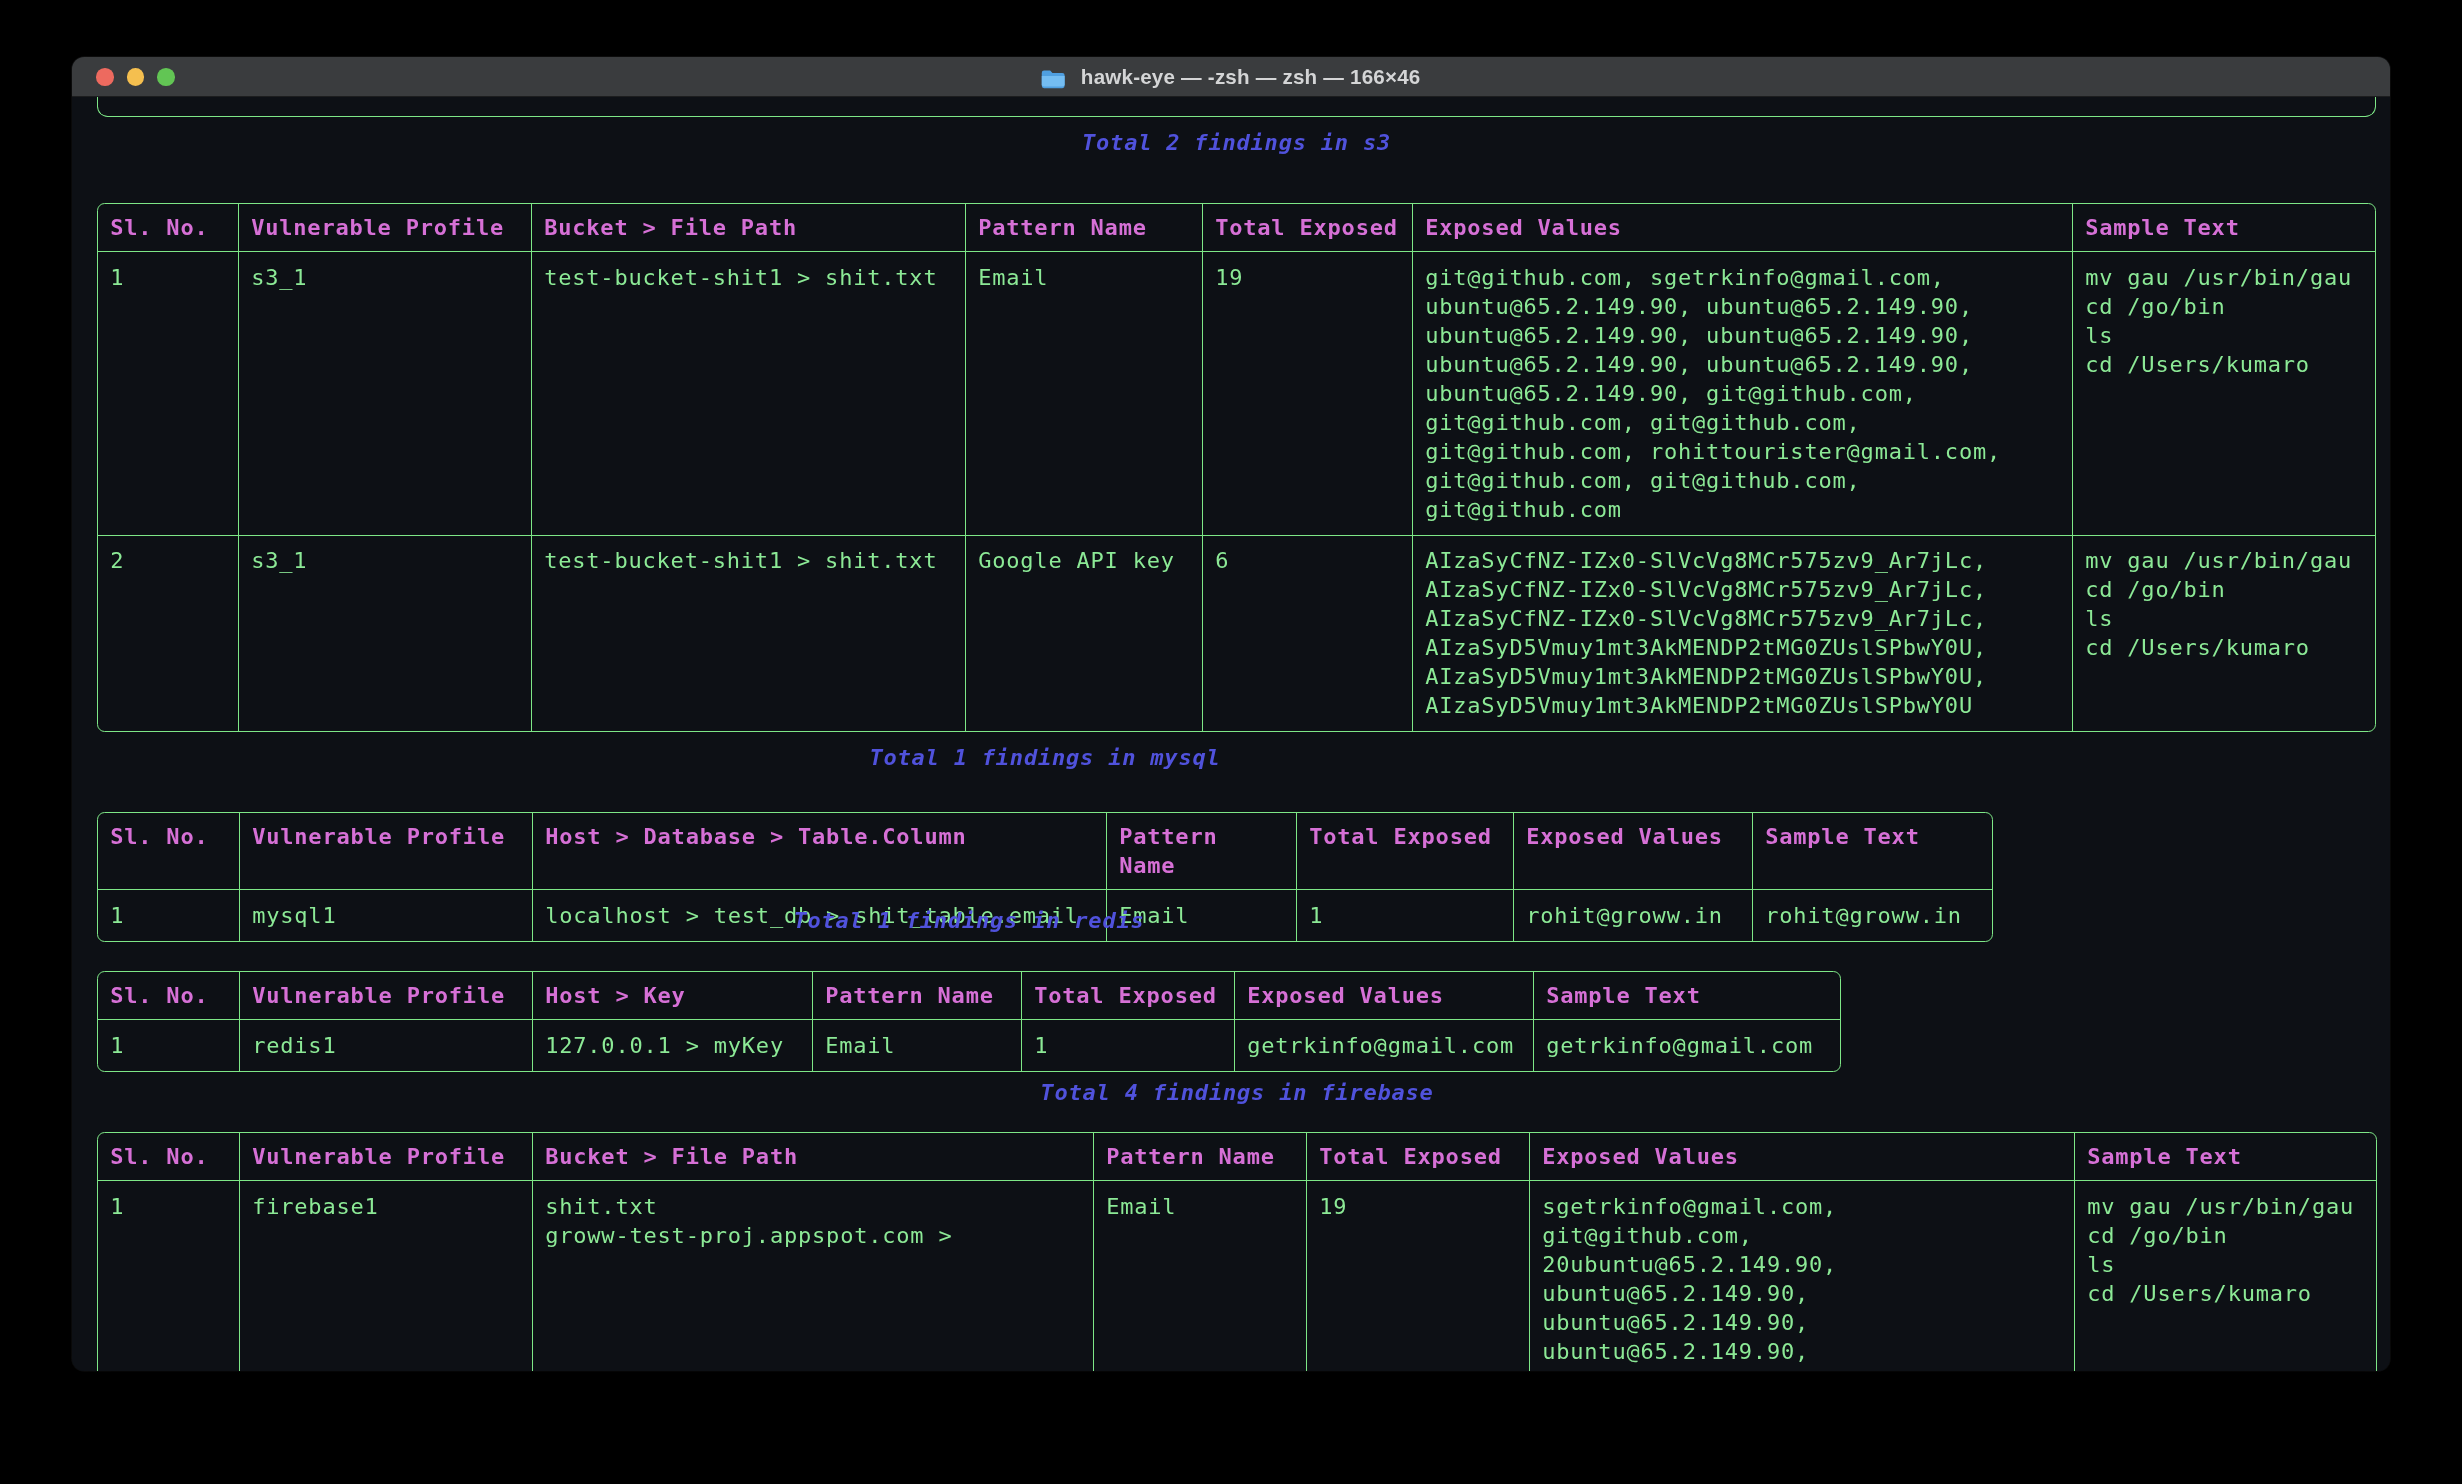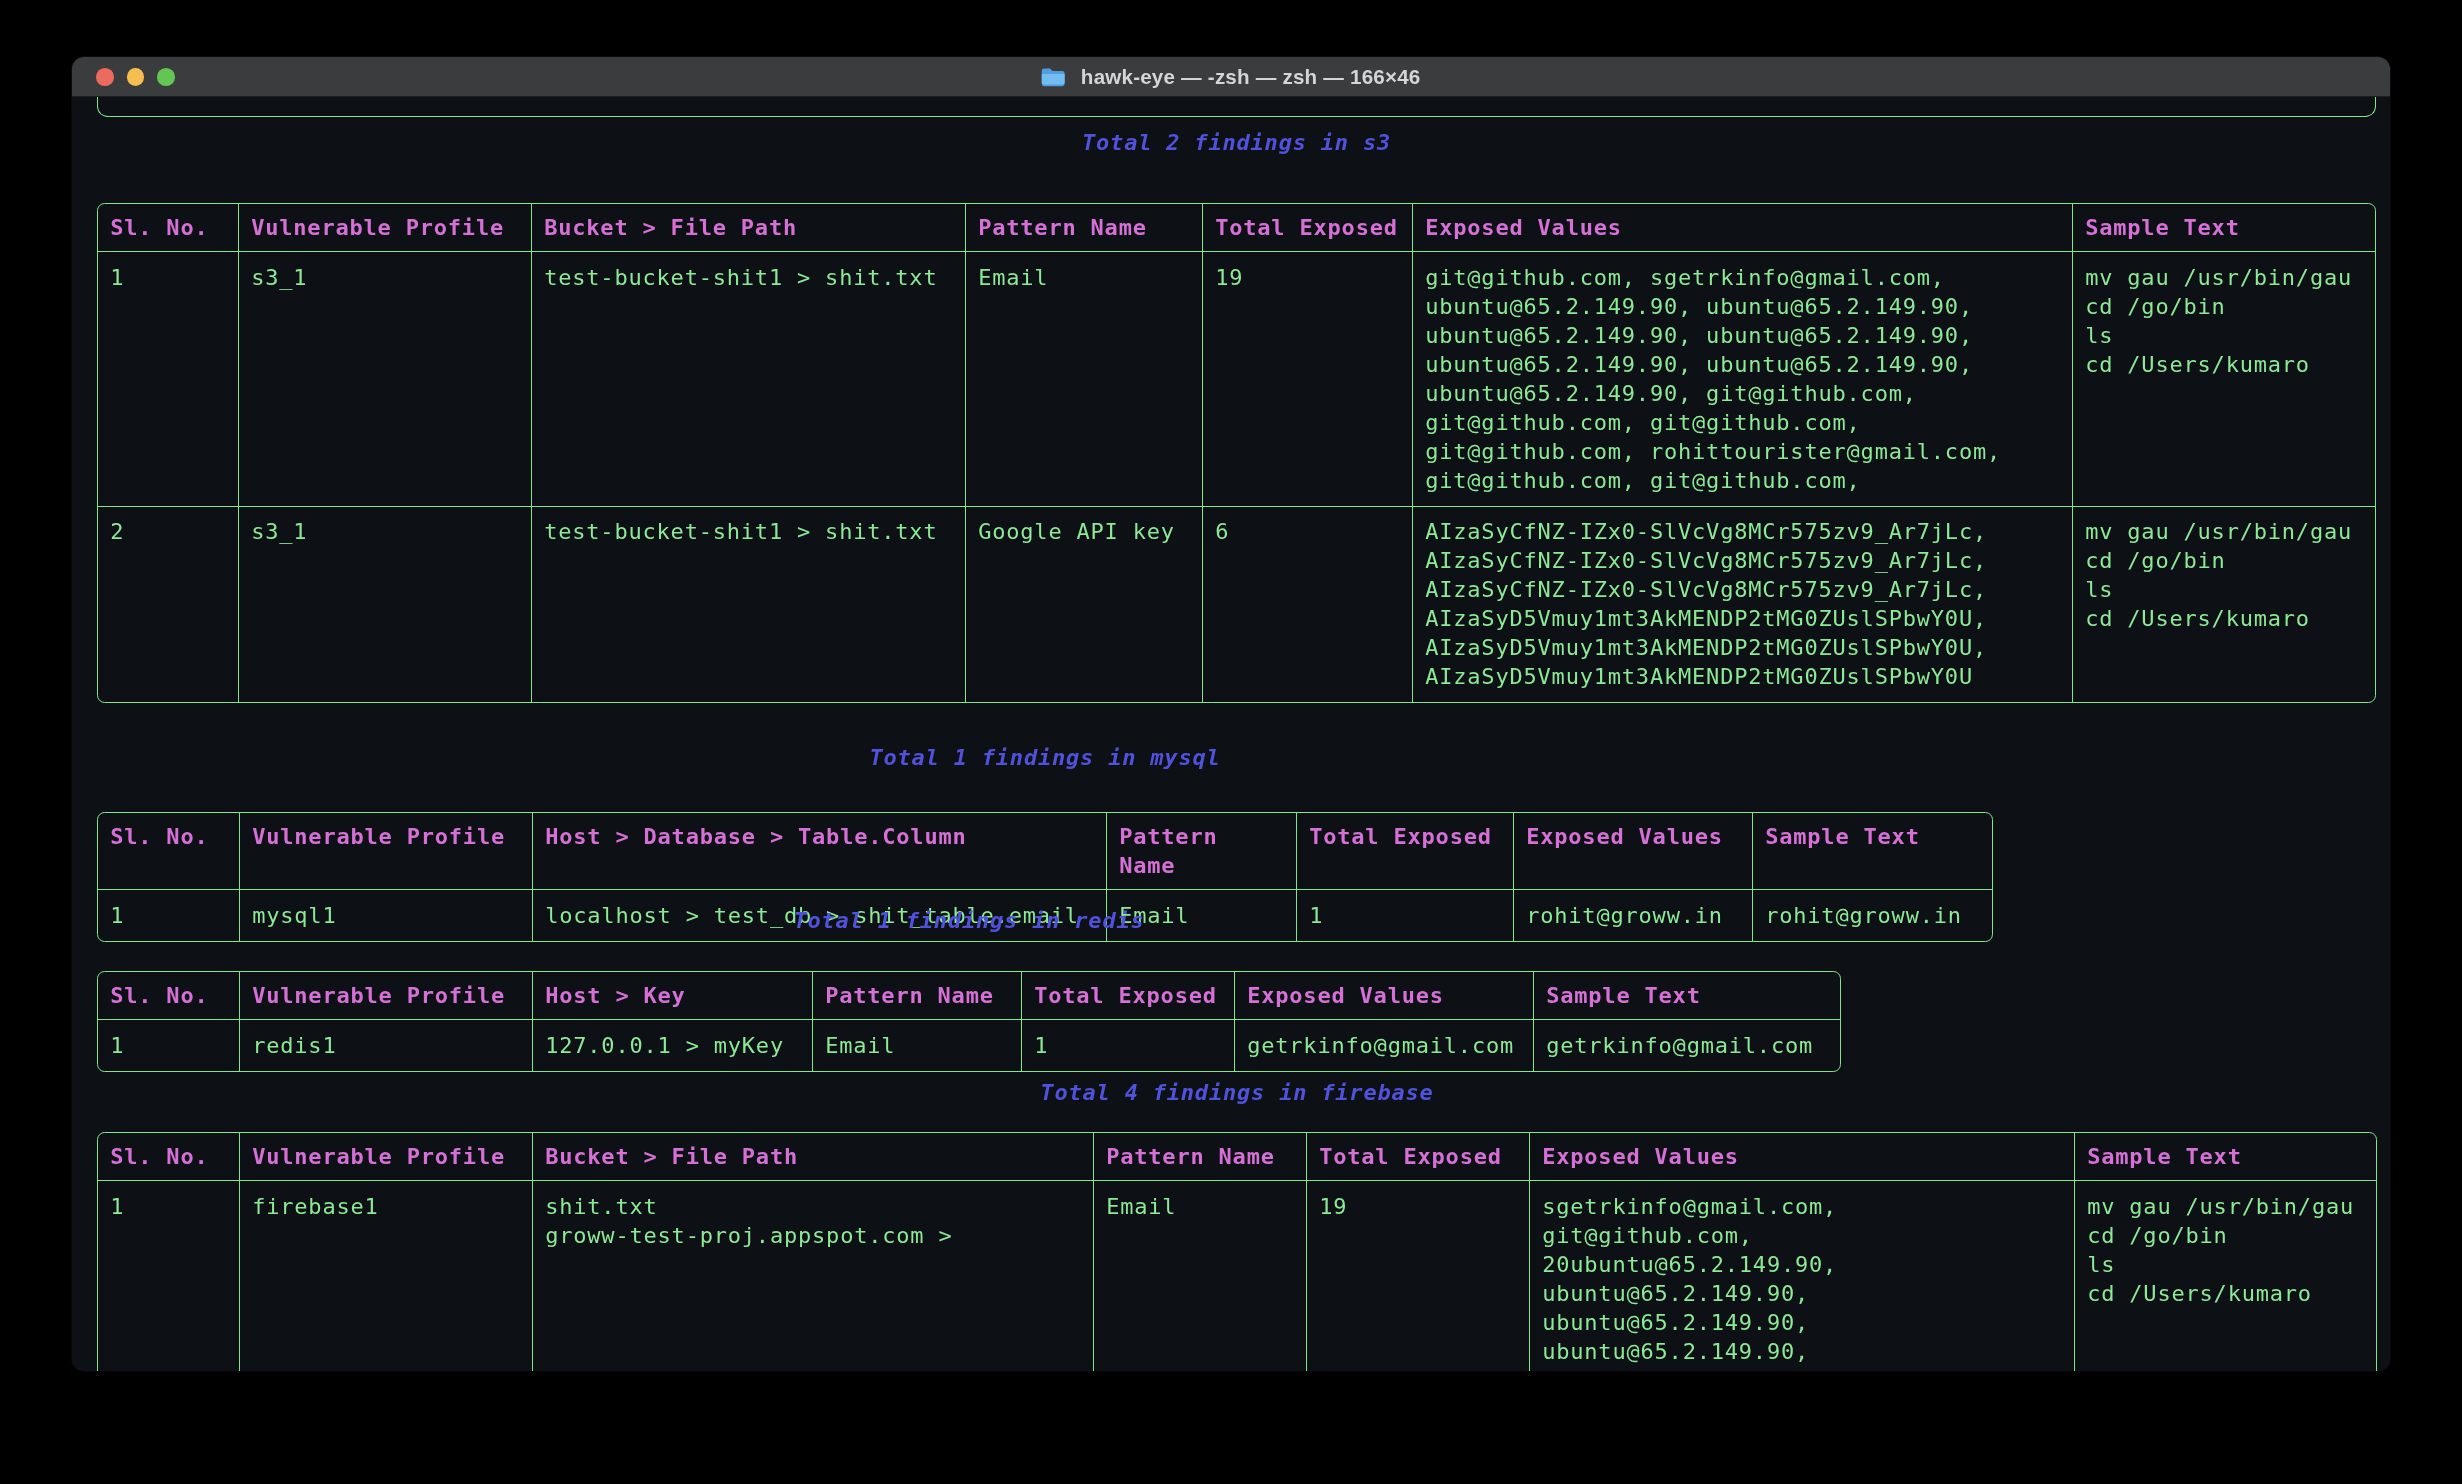--- a/index.html
+++ b/index.html
@@ -23,21 +23,21 @@
     position:absolute;left:0;top:0;right:0;height:40px;
     background:var(--titlebar);
     border-bottom:0.8px solid #1c1d1e;
     display:flex;align-items:center;justify-content:center;
   }
   .traffic{position:absolute;left:24.4px;top:11.4px;display:flex;gap:13px;}
   .tl{width:17.5px;height:17.5px;border-radius:50%;}
   .tl.red{background:#ed6a5f;}
   .tl.yellow{background:#f5bf4f;}
   .tl.green{background:#62c554;}
-  .titlewrap{display:flex;align-items:center;gap:15px;}
+  .titlewrap{display:flex;align-items:flex-end;gap:15px;}
   .folder-svg{width:24.4px;height:20px;display:block;}
   .wintitle{
     font-family:"Liberation Sans", sans-serif;font-size:20.6px;font-weight:700;
     color:#d4d5d6;letter-spacing:0.2px;
   }
   .terminal{
     position:absolute;left:0;top:40px;right:0;bottom:0;
     background:var(--term-bg);overflow:hidden;
   }
   .term{
@@ -116,20 +116,21 @@
               </div>
               <div class="tcell dcell term" style="width: 660px;">
                 <div class="cline">git@github.com, sgetrkinfo@gmail.com,</div>
                 <div class="cline">ubuntu@65.2.149.90, ubuntu@65.2.149.90,</div>
                 <div class="cline">ubuntu@65.2.149.90, ubuntu@65.2.149.90,</div>
                 <div class="cline">ubuntu@65.2.149.90, ubuntu@65.2.149.90,</div>
                 <div class="cline">ubuntu@65.2.149.90, git@github.com,</div>
                 <div class="cline">git@github.com, git@github.com,</div>
                 <div class="cline">git@github.com, rohittourister@gmail.com,</div>
                 <div class="cline">git@github.com, git@github.com,</div>
+                <div class="cline">git@github.com</div>
               </div>
               <div class="tcell dcell term" style="width: 300px; flex: 1 1 0%;">
                 <div class="cline">mv gau /usr/bin/gau</div>
                 <div class="cline">cd /go/bin</div>
                 <div class="cline">ls</div>
                 <div class="cline">cd /Users/kumaro</div>
               </div>
             </div>
             <div class="trow">
               <div class="tcell dcell term" style="width: 141px;">

